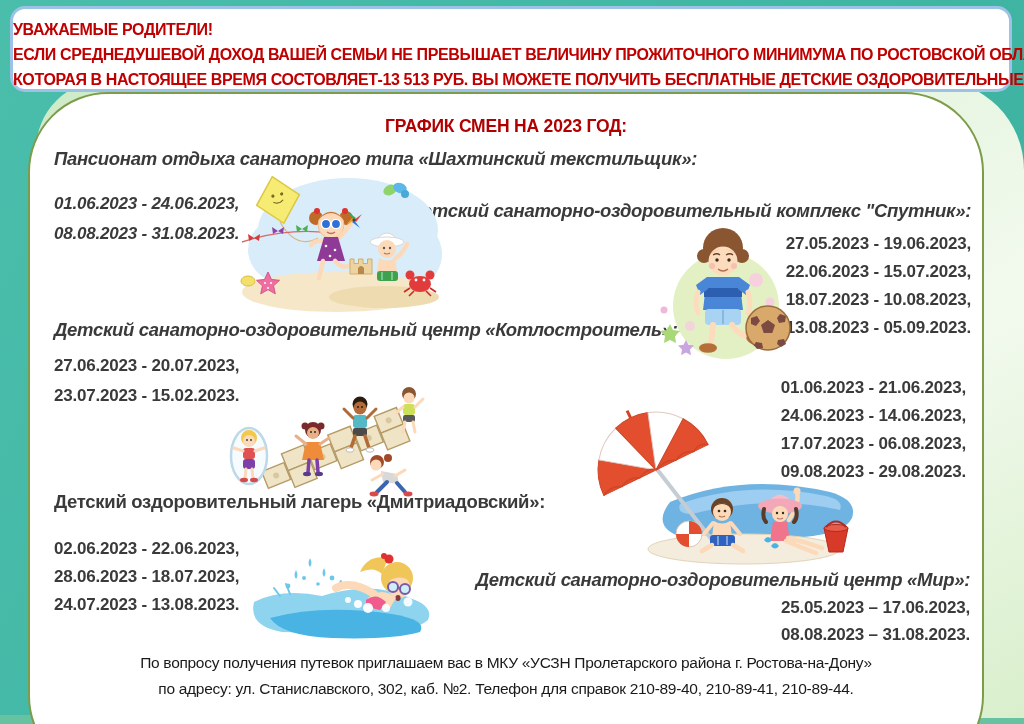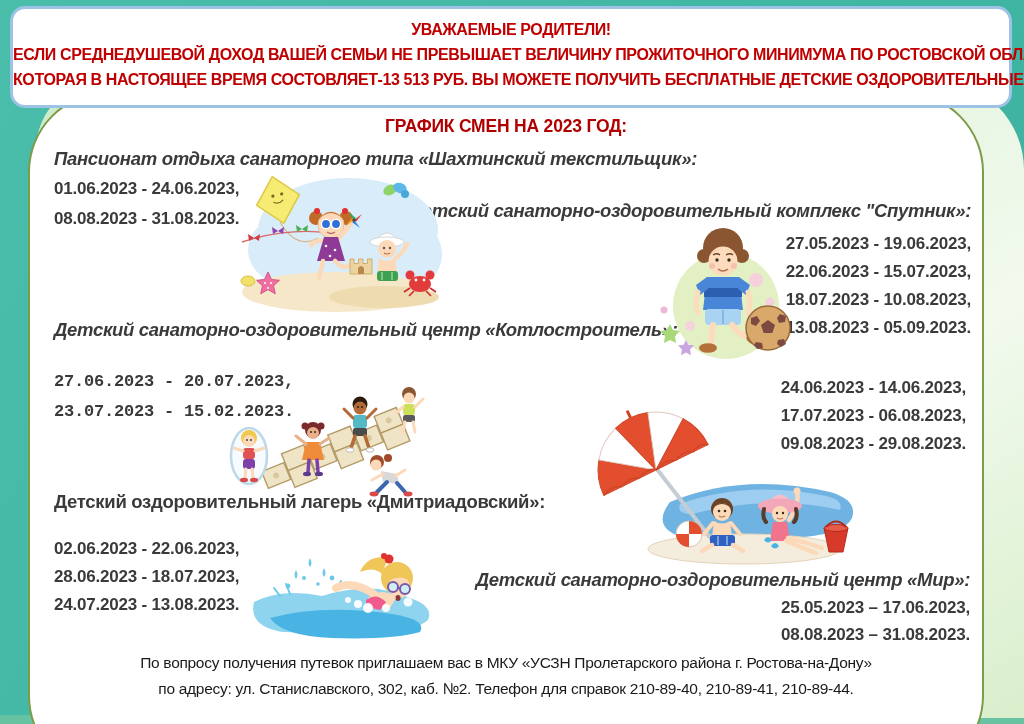--- a/index.html
+++ b/index.html
@@ -16,23 +16,23 @@
     background:#67c2a2; z-index:1;
   }
   .bg-accent {
     position:absolute; left:36px; top:80px; right:0; bottom:6px;
     border-radius:70px 90px 0 70px;
     background:linear-gradient(150deg,#cdeac6 0%,#e4f4de 35%,#f2faee 65%,#d9efcc 100%);
     z-index:2;
   }
 
   .notice-box {
-    position:absolute; left:10px; top:6px; width:1002px; height:102px;
+    position:absolute; left:10px; top:6px; width:1002px; height:86px;
     background:#ffffff; border:3px solid #9cc3e6; border-radius:15px;
-    z-index:5; text-align:center; padding-top:8px;
+    z-index:5; text-align:left; padding-top:8px;
     color:#c00000; font-weight:bold;
   }
   .notice-line {
     font-size:16px; line-height:25px; letter-spacing:-0.4px; white-space:nowrap;
   }
 
   .main-box {
     position:absolute; left:28px; top:92px; width:956px; height:684px;
     background:#ffffff; border:2px solid #7d9c49; border-radius:80px;
     z-index:4;
@@ -46,23 +46,23 @@
   .camp { position:absolute; color:#3a3a3a; }
   .camp-name {
     font-size:18.5px; font-weight:bold; line-height:26px;
     letter-spacing:-0.3px; white-space:nowrap;
   }
   .camp-name.it { font-style:italic; }
   .dates { font-weight:bold; font-size:17px; letter-spacing:-0.2px; }
   .dates div { white-space:nowrap; }
   .camp.r { text-align:right; }
 
-  .c0 { left:24px; top:52px; }   .c0 .dates { margin-top:2px; line-height:30px; }
+  .c0 { left:24px; top:52px; }   .c0 .dates { margin-top:17px; line-height:30px;font-style:italic; }
   .c1 { right:11px; top:104px; } .c1 .dates { margin-top:6px; line-height:28px; }
-  .c2 { left:24px; top:223px; }  .c2 .dates { margin-top:24px; line-height:30px;font-family:Liberation Mono, monospace; }
+  .c2 { left:24px; top:223px; }  .c2 .dates { margin-top:8px; line-height:30px; }
   .c3 { right:16px; top:276px; } .c3 .dates { margin-top:4px; line-height:28px; }
   .c4 { left:24px; top:395px; }  .c4 .dates { margin-top:20px; line-height:28px; }
   .c5 { right:12px; top:473px; } .c5 .dates { margin-top:1px; line-height:27px; }
 
   .illus { position:absolute; }
   .il1 { left:204px; top:74px;  width:212px; height:147px; }
   .il2 { left:620px; top:128px; width:148px; height:138px; }
   .il3 { left:195px; top:274px; width:210px; height:131px; }
   .il4 { left:562px; top:316px; width:268px; height:157px; }
   .il5 { left:210px; top:448px; width:198px; height:101px; }
@@ -111,20 +111,21 @@
     <div class="camp c2">
       <div class="camp-name it">Детский санаторно-оздоровительный центр «Котлостроитель»:</div>
       <div class="dates">
         <div>27.06.2023 - 20.07.2023,</div>
         <div>23.07.2023 - 15.02.2023.</div>
       </div>
     </div>
 
     <div class="camp c3 r">
       <div class="dates">
+        <div>01.06.2023 - 21.06.2023,</div>
         <div>24.06.2023 - 14.06.2023,</div>
         <div>17.07.2023 - 06.08.2023,</div>
         <div>09.08.2023 - 29.08.2023.</div>
       </div>
     </div>
 
     <div class="camp c4">
       <div class="camp-name">Детский оздоровительный лагерь «Дмитриадовский»:</div>
       <div class="dates">
         <div>02.06.2023 - 22.06.2023,</div>

